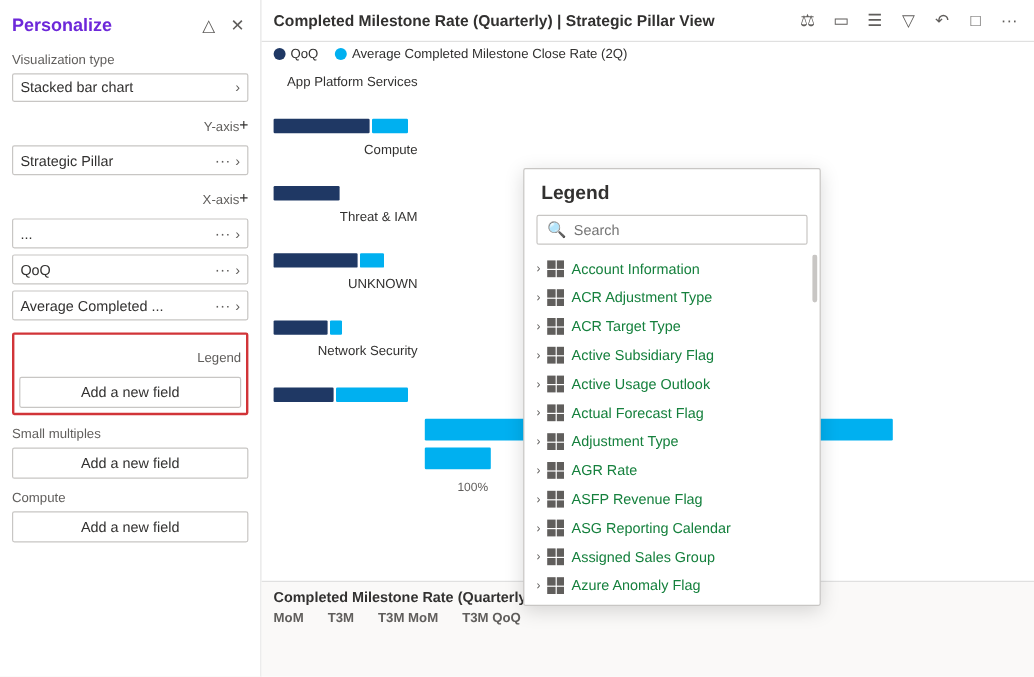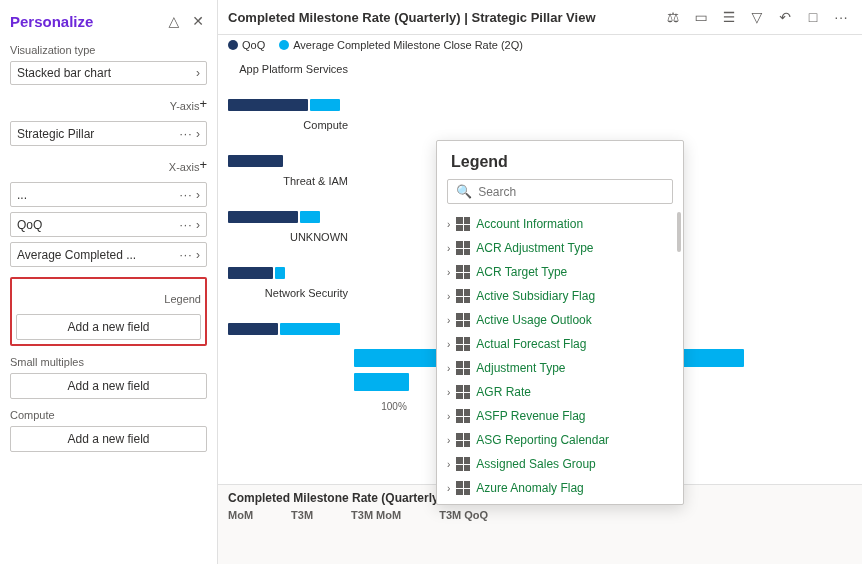--- a/index.html
+++ b/index.html
@@ -232,21 +232,21 @@
       color: #605e5c;
     }
     .bottom-title {
       font-size: 12px;
       font-weight: 600;
       color: #323130;
       margin-bottom: 4px;
     }
     .bottom-cols {
       display: flex;
-      gap: 38px;
+      gap: 20px;
     }
     .bottom-col-label {
       font-size: 11px;
       color: #605e5c;
       font-weight: 600;
     }
 
     
     .legend-dropdown {
       position: absolute;

